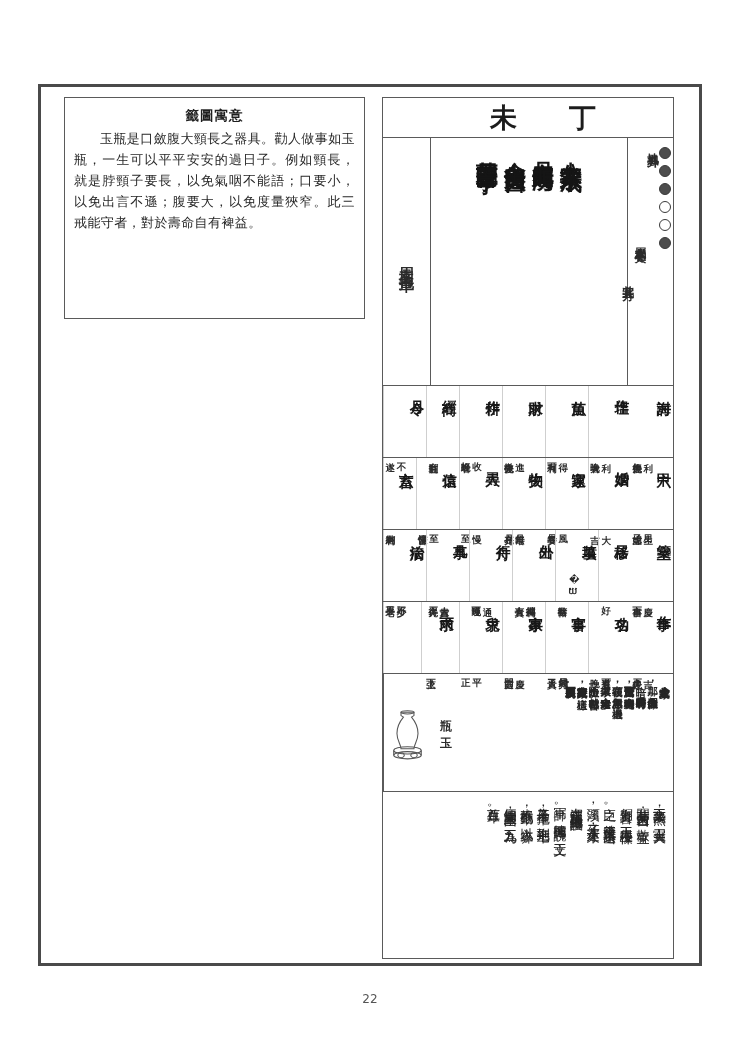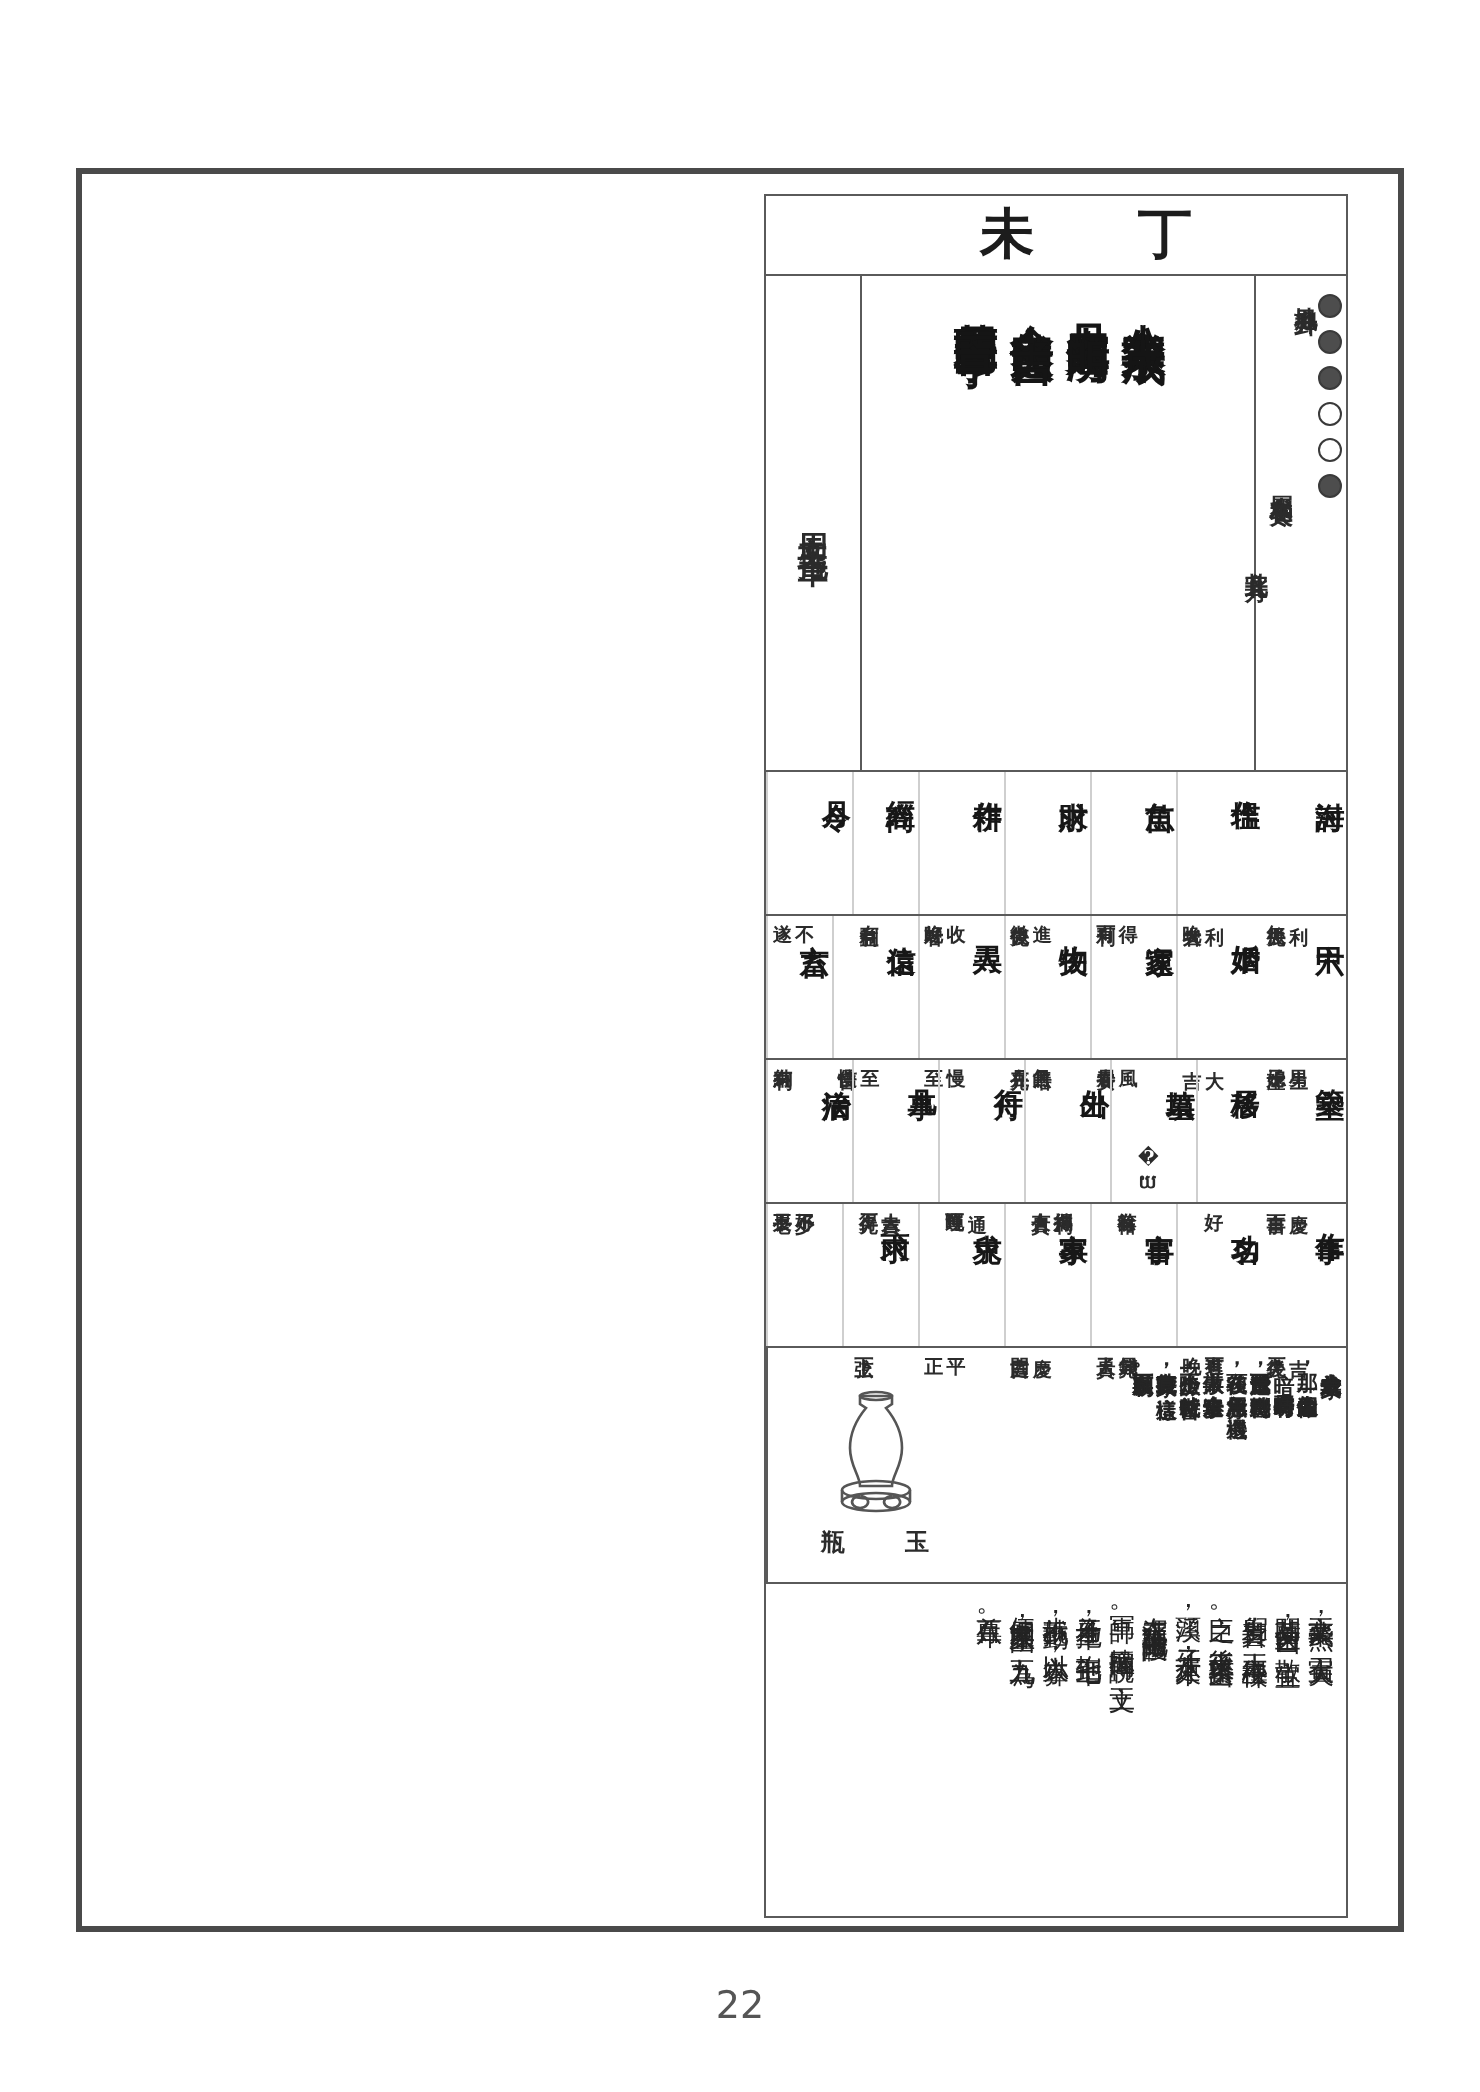--- a/index.html
+++ b/index.html
@@ -255,21 +255,21 @@
     font-size: 10.5px;
     line-height: 1.12;
     letter-spacing: 0.2px;
     font-weight: bold;
     color: #252525;
   }
   #vase-cell {
     width: 108px;
     border-left: 1px solid #5a5a5a;
     display: flex;
-    flex-direction: column;
+    flex-direction: row;
     align-items: center;
     justify-content: center;
     padding-top: 4px;
   }
   #vase-caption {
     font-size: 12px;
     font-weight: bold;
     letter-spacing: 9px;
     padding-left: 9px;
     margin-top: 1px;
@@ -293,39 +293,43 @@
     color: #232323;
   }
 
   
   #page-number {
     position: absolute;
     left: 0;
     top: 992px;
     width: 740px;
     text-align: center;
-    font-size: 19px;
+    font-size: 12px;
     color: #555;
     font-family: "DejaVu Sans", "Liberation Sans", sans-serif;
   }
 </style>
 </head>
 <body>
 
 <div id="page">
 
   <div id="outer-frame"></div>
 
   <div id="content">
 
     <div id="left-col">
 
 
 
 
+      <div class="panel" id="panel-yuyi">
+        <div class="panel-title">籤圖寓意</div>
+        <div class="panel-body">玉瓶是口斂腹大頸長之器具。勸人做事如玉瓶，一生可以平平安安的過日子。例如頸長，就是脖頸子要長，以免氣咽不能語；口要小，以免出言不遜；腹要大，以免度量狹窄。此三戒能守者，對於壽命自有裨益。</div>
+      </div>
 
     </div>
 
     <div id="right-col">
 
       <div id="ganzhi-bar">
         <span class="ganzhi-char">未</span>
         <span class="ganzhi-char">丁</span>
       </div>
 

